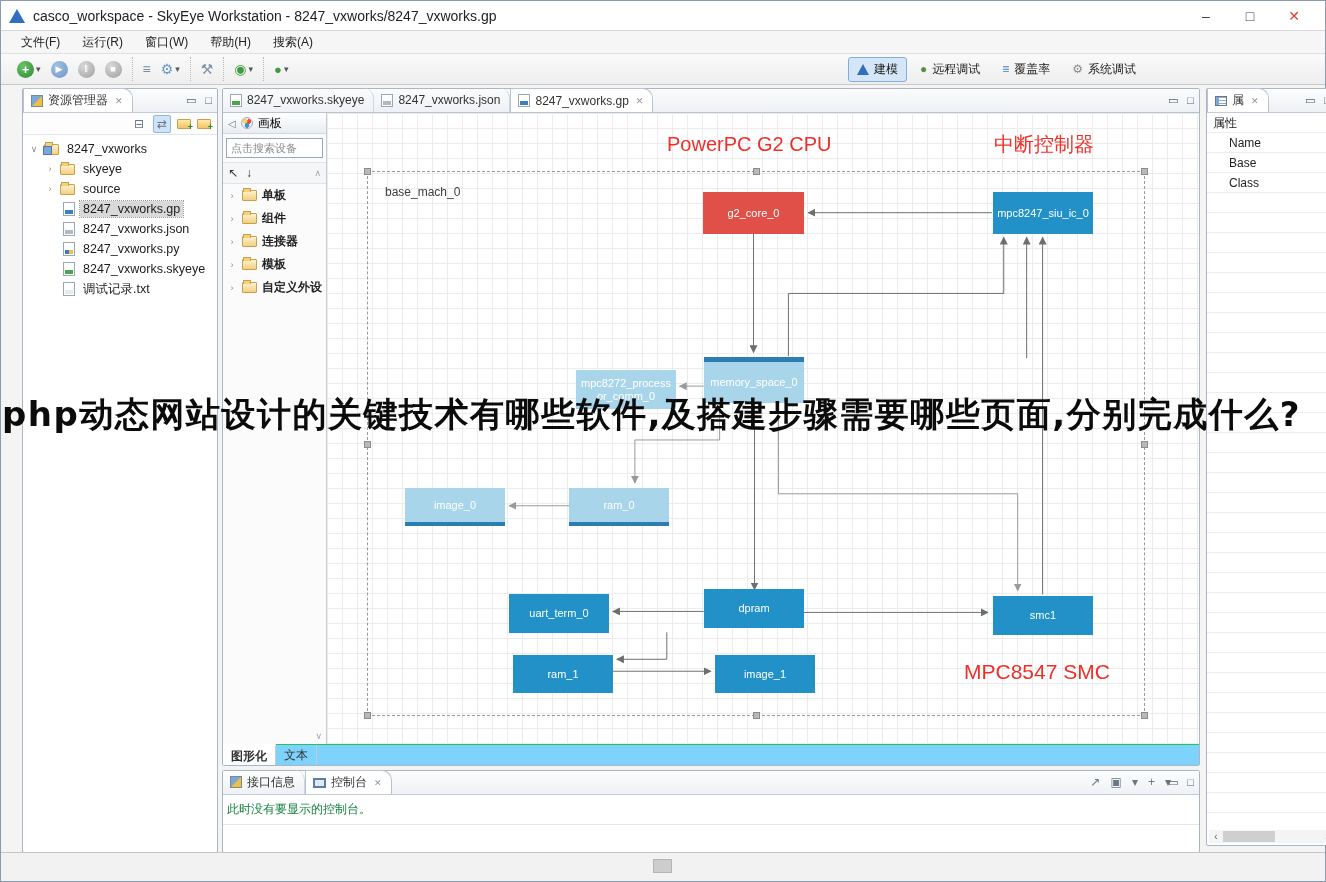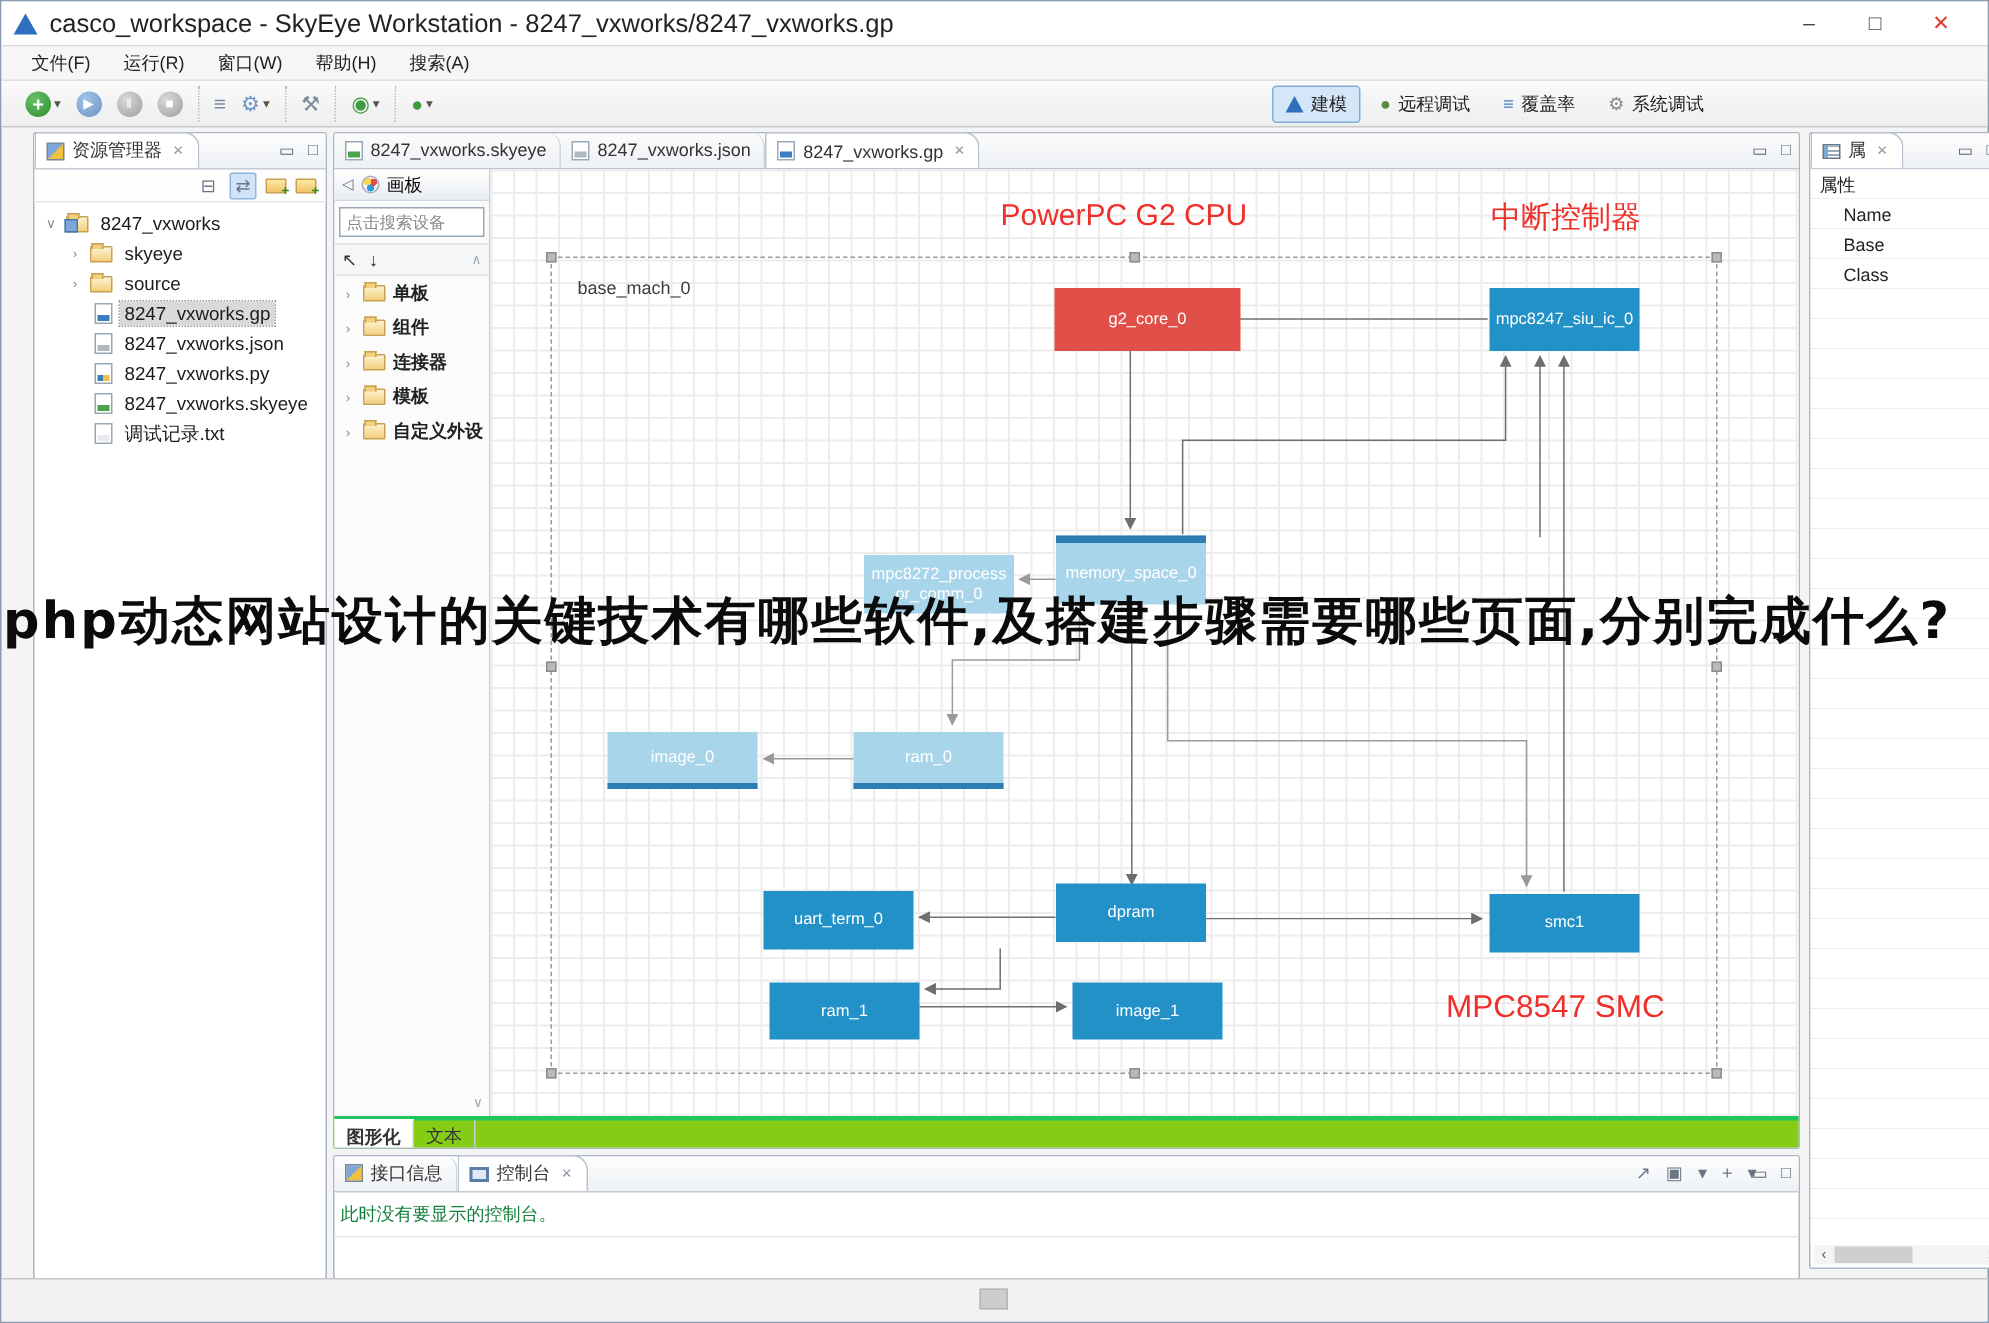--- a/index.html
+++ b/index.html
@@ -2,21 +2,21 @@
 <html><head>
 <meta charset="utf-8">
 <style>
   * { margin:0; padding:0; box-sizing:border-box; }
   html,body { width:1326px; height:882px; font-family:"Liberation Sans","DejaVu Sans",sans-serif; background:#e8e8e8; overflow:hidden; }
   .window { position:absolute; inset:0; background:#f4f4f4; border:1px solid #8a9bb0; }
 
   
   .titlebar { position:absolute; left:0; top:0; right:0; height:30px; background:#ffffff; border-bottom:1px solid #d8d8d8; display:flex; align-items:center; padding:0 8px; }
   .app-logo { width:0; height:0; border-left:8px solid transparent; border-right:8px solid transparent; border-bottom:14px solid #2f6fbd; margin-right:8px; }
-  .title-text { font-size:17px; color:#222; }
+  .title-text { font-size:14px; color:#222; }
   .win-controls { margin-left:auto; display:flex; gap:26px; padding-right:14px; }
   .win-btn { font-size:14px; color:#444; width:18px; text-align:center; cursor:pointer; }
   .win-btn.close { color:#e03c31; font-weight:bold; }
 
   
   .menubar { position:absolute; left:0; top:30px; right:0; height:23px; background:#f6f6f6; display:flex; align-items:center; gap:2px; padding-left:10px; border-bottom:1px solid #e0e0e0; }
   .menu-item { font-size:12px; color:#222; padding:3px 10px; }
 
   
   .toolbar { position:absolute; left:0; top:53px; right:0; height:31px; background:linear-gradient(#fafafa,#eeeeee); border-bottom:1px solid #c9c9c9; display:flex; align-items:center; padding-left:6px; }
@@ -98,21 +98,21 @@
   .node { position:absolute; color:#fff; font-size:11px; display:flex; align-items:center; justify-content:center; text-align:center; line-height:13px; word-break:break-all; padding:2px 4px; cursor:pointer; }
   .node.red { background:#e05048; }
   .node.blue { background:#2191c8; }
   .node.light { background:#a9d5eb; }
   .stripe-top { border-top:5px solid #2b7db2; }
   .stripe-bottom { border-bottom:4px solid #2b7db2; }
   .anno { position:absolute; color:#ee2f2a; font-size:20px; white-space:nowrap; cursor:default; }
   .conn-svg { position:absolute; inset:0; width:100%; height:100%; pointer-events:none; }
 
   
-  .btab-row { position:absolute; left:0; bottom:0; right:0; height:21px; background:#84cc16; border-top:3px solid #22c55e; display:flex;text-align:right; }
+  .btab-row { position:absolute; left:0; bottom:0; right:0; height:21px; background:#7dd3fc; border-top:1px solid #22c55e; display:flex;text-align:right; }
   .btab { font-size:12px; padding:2px 8px; color:#333; border-right:1px solid #c3cbd6; cursor:pointer; }
   .btab.active { background:#ffffff; font-weight:bold; border-top:2px solid #ffffff; margin-top:-1px; }
 
   
   .console { left:205px; top:769px; width:978px; height:83px; }
   .console-tools { position:absolute; right:28px; top:4px; display:flex; gap:10px; font-size:12px; color:#6b7685; }
   .console-msg { font-size:12px; color:#15803d; padding:6px 4px; border-bottom:1px solid #e7e7e7; }
 
   
   .props { left:1189px; top:87px; width:131px; height:758px; }
@@ -394,21 +394,21 @@
           <span class="handle" style="left:-4px; top:-4px;"></span>
           <span class="handle" style="left:385px; top:-4px;"></span>
           <span class="handle" style="right:-4px; top:-4px;"></span>
           <span class="handle" style="left:-4px; top:269px;"></span>
           <span class="handle" style="right:-4px; top:269px;"></span>
           <span class="handle" style="left:-4px; bottom:-4px;"></span>
           <span class="handle" style="left:385px; bottom:-4px;"></span>
           <span class="handle" style="right:-4px; bottom:-4px;"></span>
         </div>
 
-        <div class="node red" style="left:376px; top:79px; width:124px; height:42px;">g2_core_0</div>
+        <div class="node red" style="left:376px; top:79px; width:101px; height:42px;">g2_core_0</div>
         <div class="node blue" style="left:666px; top:79px; width:100px; height:42px;">mpc8247_siu_ic_0</div>
         <div class="node light stripe-top" style="left:377px; top:244px; width:100px; height:46px;">memory_space_0</div>
         <div class="node light" style="left:249px; top:257px; width:100px; height:39px;">mpc8272_processor_comm_0</div>
         <div class="node light stripe-bottom" style="left:78px; top:375px; width:100px; height:38px;">image_0</div>
         <div class="node light stripe-bottom" style="left:242px; top:375px; width:100px; height:38px;">ram_0</div>
         <div class="node blue" style="left:182px; top:481px; width:100px; height:39px;">uart_term_0</div>
         <div class="node blue" style="left:377px; top:476px; width:100px; height:39px;">dpram</div>
         <div class="node blue" style="left:666px; top:483px; width:100px; height:39px;">smc1</div>
         <div class="node blue" style="left:186px; top:542px; width:100px; height:38px;">ram_1</div>
         <div class="node blue" style="left:388px; top:542px; width:100px; height:38px;">image_1</div>

